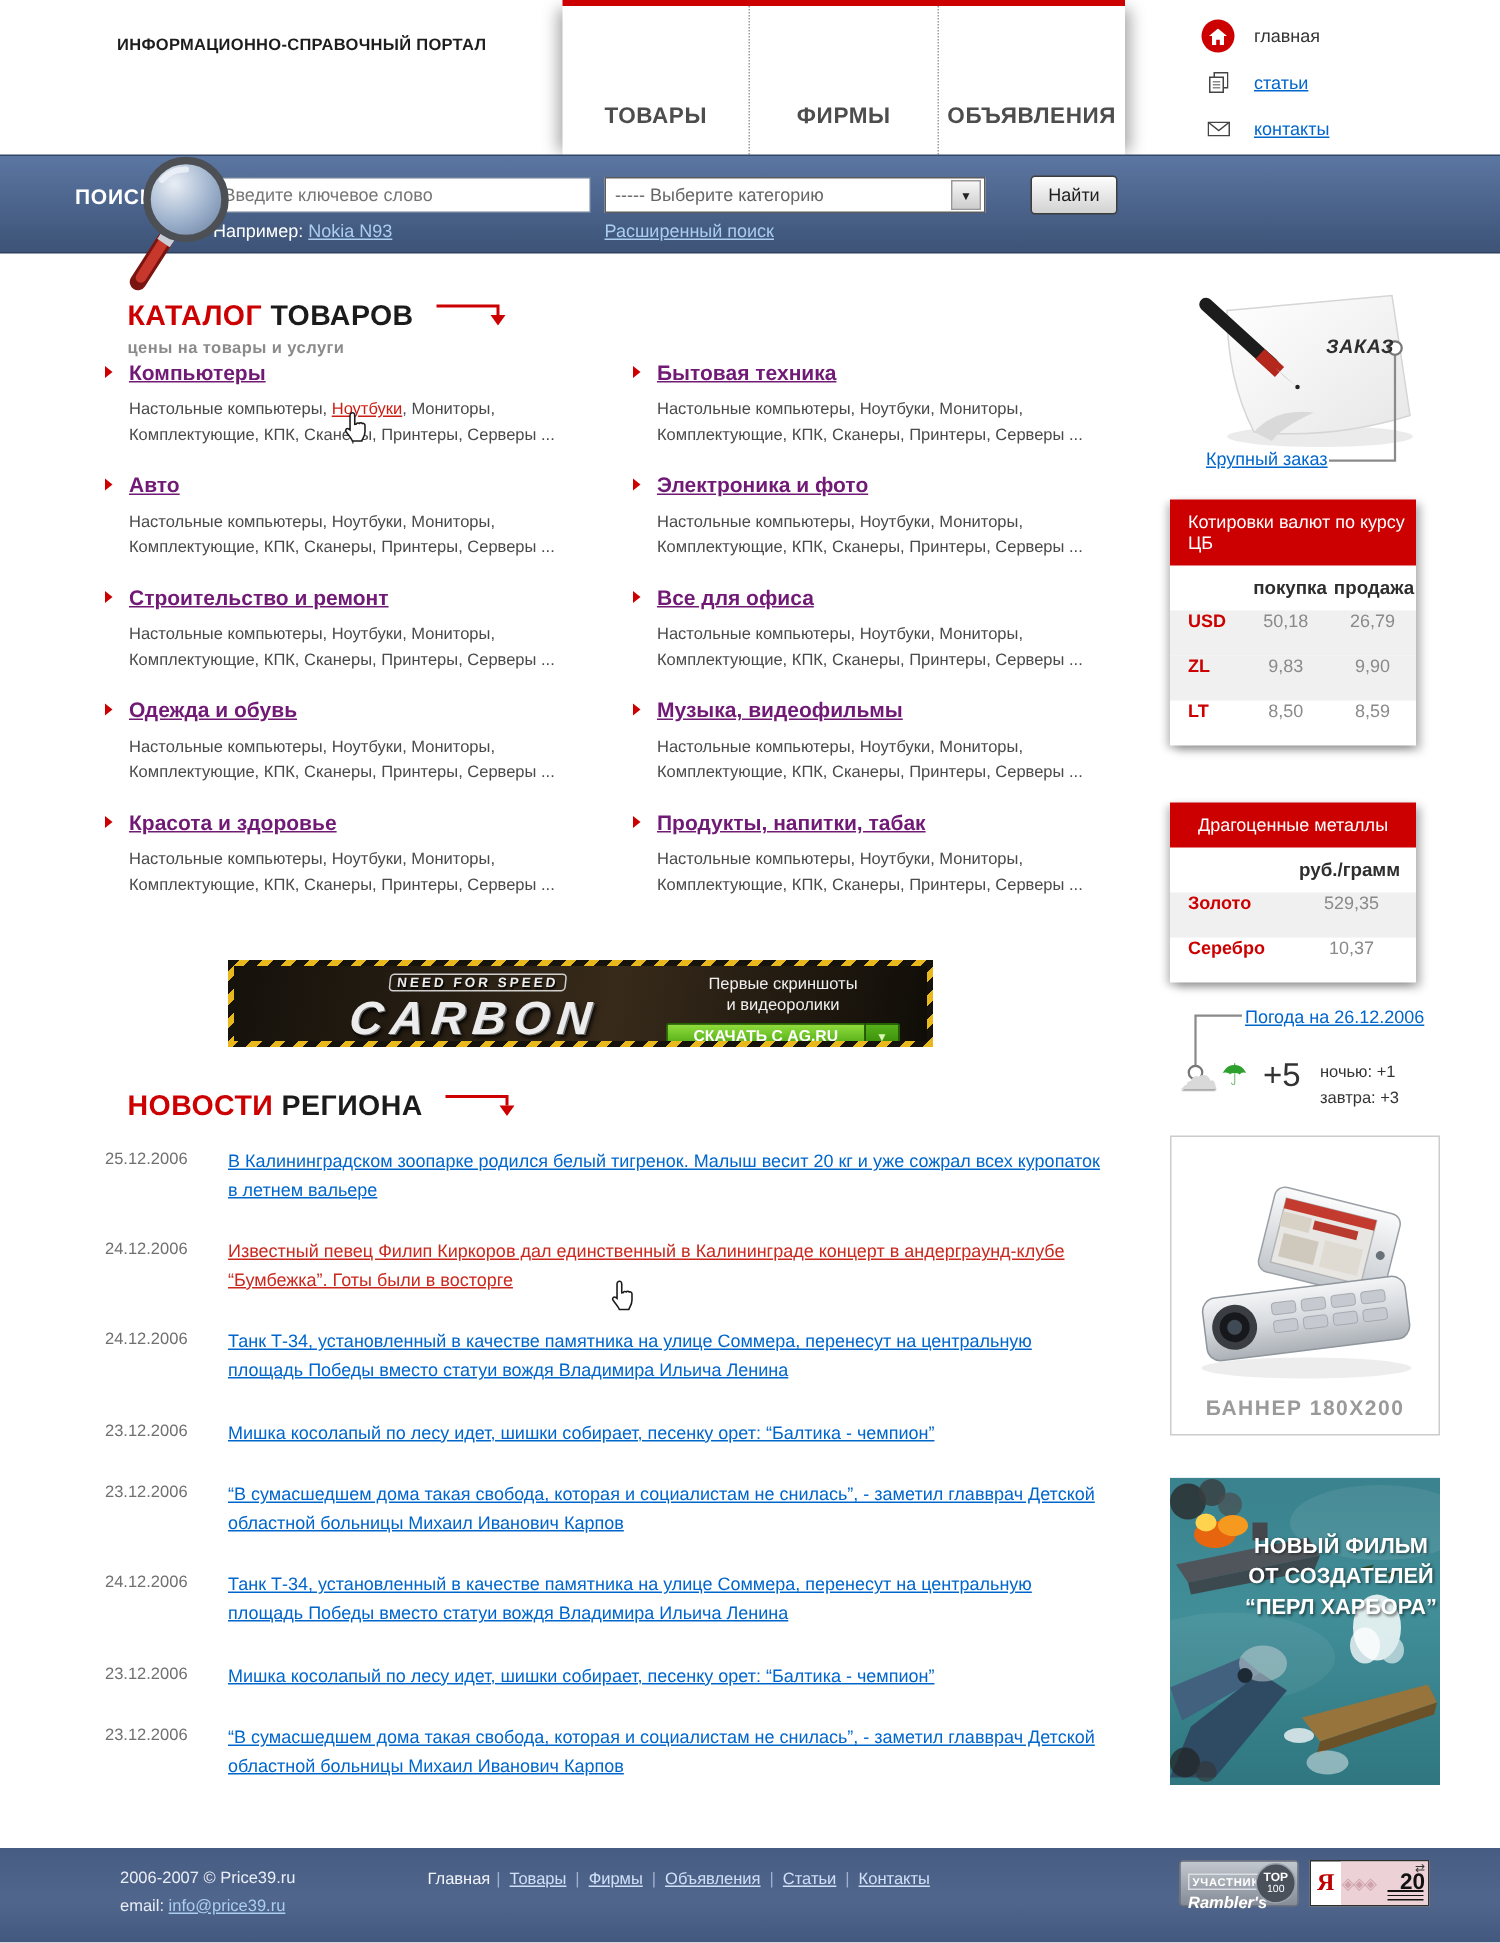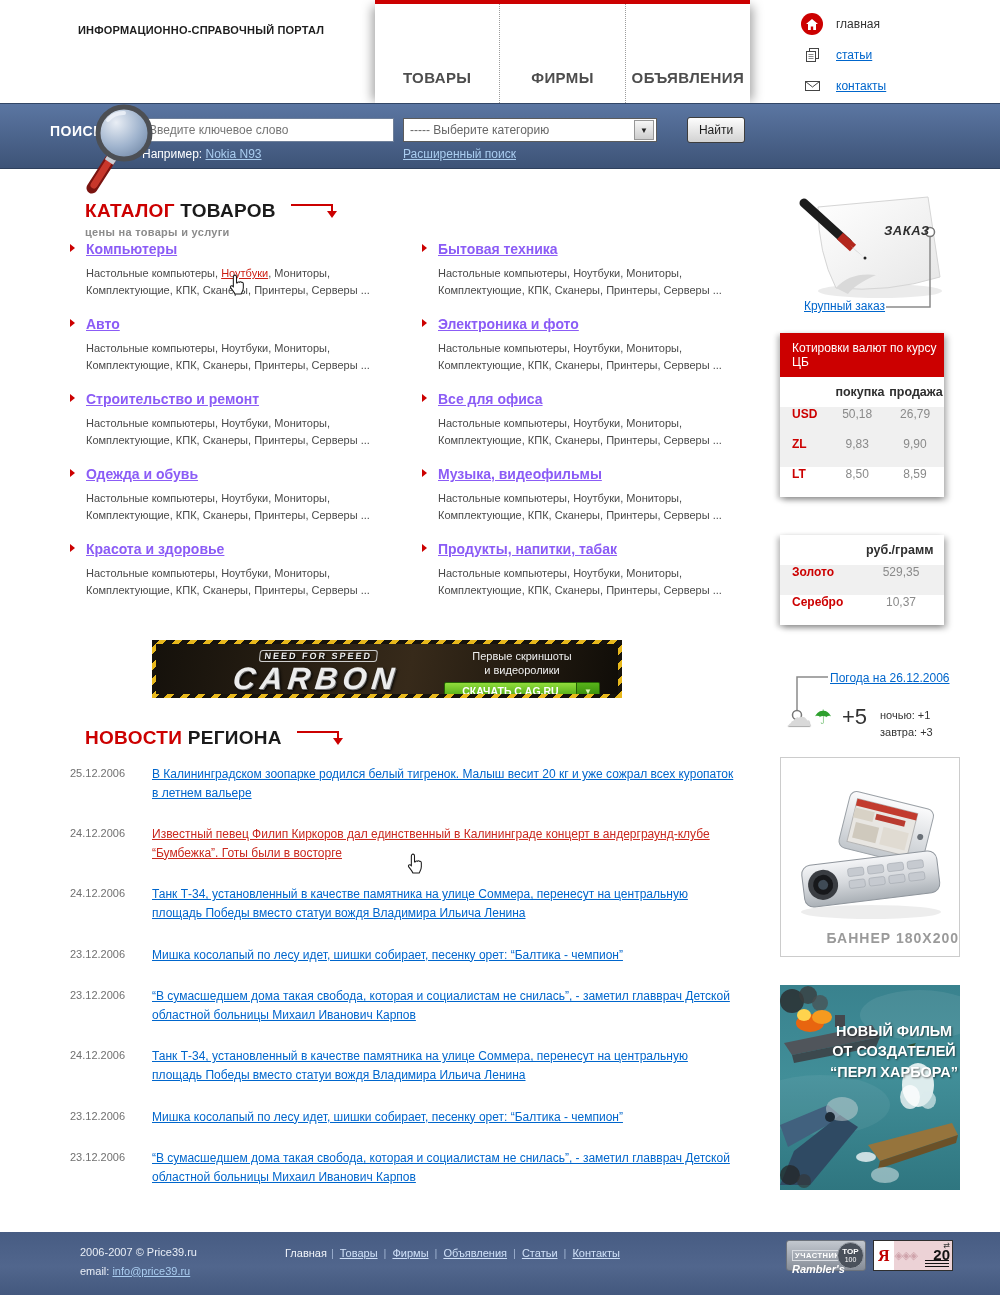--- a/index.html
+++ b/index.html
@@ -37,21 +37,21 @@
   .sec-title{position:absolute;font-size:19px;font-weight:bold;letter-spacing:.3px;white-space:nowrap;}
   .sec-red{color:#cc0000;}.sec-black{color:#1b1b1b;}
   .sec-sub{font-size:11px;font-weight:bold;color:#8b8b8b;margin-top:3px;}
   .sec-arrow{vertical-align:middle;margin-left:14px;}
   
   .cats{position:absolute;left:70px;top:240px;width:692px;display:flex;}
   .cat-col{width:352px;}
   .cat-col.rightcol{width:340px;}
   .cat{position:relative;padding-left:16px;height:54px;margin-bottom:21px;}
   .cat-bullet{position:absolute;left:0;top:4px;width:0;height:0;border-left:5px solid #cc0000;border-top:4px solid transparent;border-bottom:4px solid transparent;}
-  .cat-title{font-size:14px;font-weight:bold;color:#8b5cf6;text-decoration:underline;}
+  .cat-title{font-size:14px;font-weight:bold;color:#701a75;text-decoration:underline;}
   .cat-desc{margin-top:7px;font-size:11px;color:#4a4a4a;line-height:1.5;max-width:302px;}
   .hover-link{color:#cc1e12;text-decoration:underline;}
   .hand-cursor{position:absolute;z-index:6;}
   
   .nfs{position:absolute;left:152px;top:640px;width:470px;height:58px;padding:4px;box-sizing:border-box;background:repeating-linear-gradient(-45deg,#e8b81c 0 5px,#16130d 5px 11px);}
   .nfs-inner{width:100%;height:100%;background:linear-gradient(100deg,#15110b,#372a1a 55%,#100d08);position:relative;display:flex;align-items:center;overflow:hidden;}
   .nfs-logo{margin-left:16px;width:290px;text-align:center;transform:skewX(-6deg);color:#ececec;}
   .nfs-brand-top{display:inline-block;font-size:9px;font-weight:bold;letter-spacing:2px;border:1px solid #cfcfcf;border-radius:3px;padding:0 4px;text-shadow:1px 1px 1px #000;}
   .nfs-brand-main{font-size:31px;font-weight:bold;font-style:italic;letter-spacing:5px;line-height:1;text-shadow:1px 1px 0 #6b6b6b,2px 2px 3px #000;}
   .nfs-right{position:absolute;right:12px;top:6px;width:168px;text-align:center;color:#efefef;font-size:11px;line-height:1.25;}
@@ -83,21 +83,21 @@
   .m-col{margin-left:86px;font-size:12.5px;font-weight:bold;color:#2e2e2e;}
   .weather{position:absolute;left:780px;top:668px;width:185px;height:78px;}
   .weather-link{position:absolute;left:50px;top:3px;font-size:12px;color:#0066cc;text-decoration:underline;white-space:nowrap;}
   .weather-connector{position:absolute;left:0;top:0;}
   .weather-icons{position:absolute;left:6px;top:36px;display:flex;align-items:center;}
   .cloud-glyph{font-size:26px;color:#d9d9d9;text-shadow:0 1px 1px #a9a9a9;line-height:1;}
   .umbrella-glyph{font-size:20px;color:#2ea02e;margin-left:2px;line-height:1;}
   .weather-temp{font-size:22px;color:#333;margin-left:10px;}
   .weather-right{position:absolute;left:100px;top:39px;font-size:11px;color:#333;line-height:1.5;white-space:nowrap;}
   .banner180{position:absolute;left:780px;top:757px;width:180px;height:200px;background:#fff;border:1px solid #ccc;box-sizing:border-box;}
-  .banner180-label{position:absolute;left:0;bottom:10px;width:100%;text-align:right;font-size:14px;font-weight:bold;color:#9a9a9a;letter-spacing:1px;}
+  .banner180-label{position:absolute;left:0;bottom:10px;width:100%;text-align:center;font-size:14px;font-weight:bold;color:#9a9a9a;letter-spacing:1px;}
   .movie{position:absolute;left:780px;top:985px;width:180px;height:205px;overflow:hidden;}
   .movie-text{position:absolute;left:0;top:36px;width:100%;text-align:center;font-size:14.5px;font-weight:bold;color:#fff;line-height:1.4;text-shadow:1px 1px 2px rgba(0,0,0,.55);padding-left:24px;}
   
   .footer{position:absolute;left:0;top:1232px;width:1000px;height:63px;background:linear-gradient(#475c83,#51668d 55%,#43587e);}
   .f-left{position:absolute;left:80px;top:11px;font-size:11px;color:#e9eef6;line-height:1.7;}
   .f-left a{color:#aacdf0;text-decoration:underline;}
   .f-nav{position:absolute;left:285px;top:15px;font-size:11px;color:#dfe7f2;white-space:nowrap;}
   .f-nav a{color:#cfe0f8;text-decoration:underline;margin:0 2px;}
   .f-nav .current{color:#f2f5fa;text-decoration:none;}
   .f-sep{color:#9fb2d0;margin:0 4px;}
@@ -367,20 +367,21 @@
     <span class="w-val">9,90</span>
   </div>
   <div class="w-row">
     <span class="w-code">LT</span>
     <span class="w-val">8,50</span>
     <span class="w-val">8,59</span>
   </div>
 </div>
 
 <div class="widget" style="top:535px;">
+  <div class="w-head center">Драгоценные металлы</div>
   <div class="w-cols">
     <span class="m-col">руб./грамм</span>
   </div>
   <div class="w-row alt">
     <span class="m-name">Золото</span>
     <span class="m-val">529,35</span>
   </div>
   <div class="w-row">
     <span class="m-name">Серебро</span>
     <span class="m-val">10,37</span>

